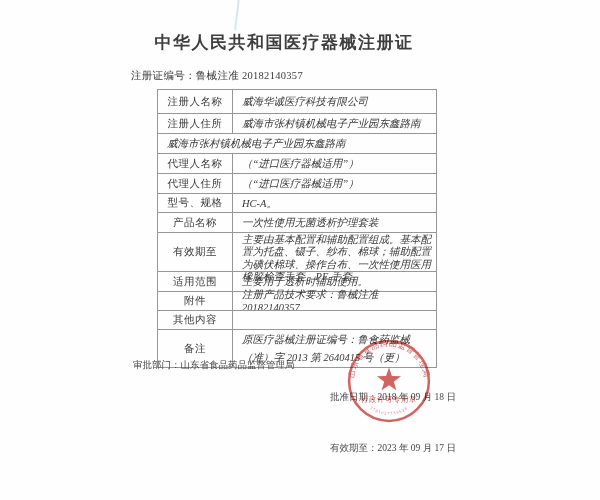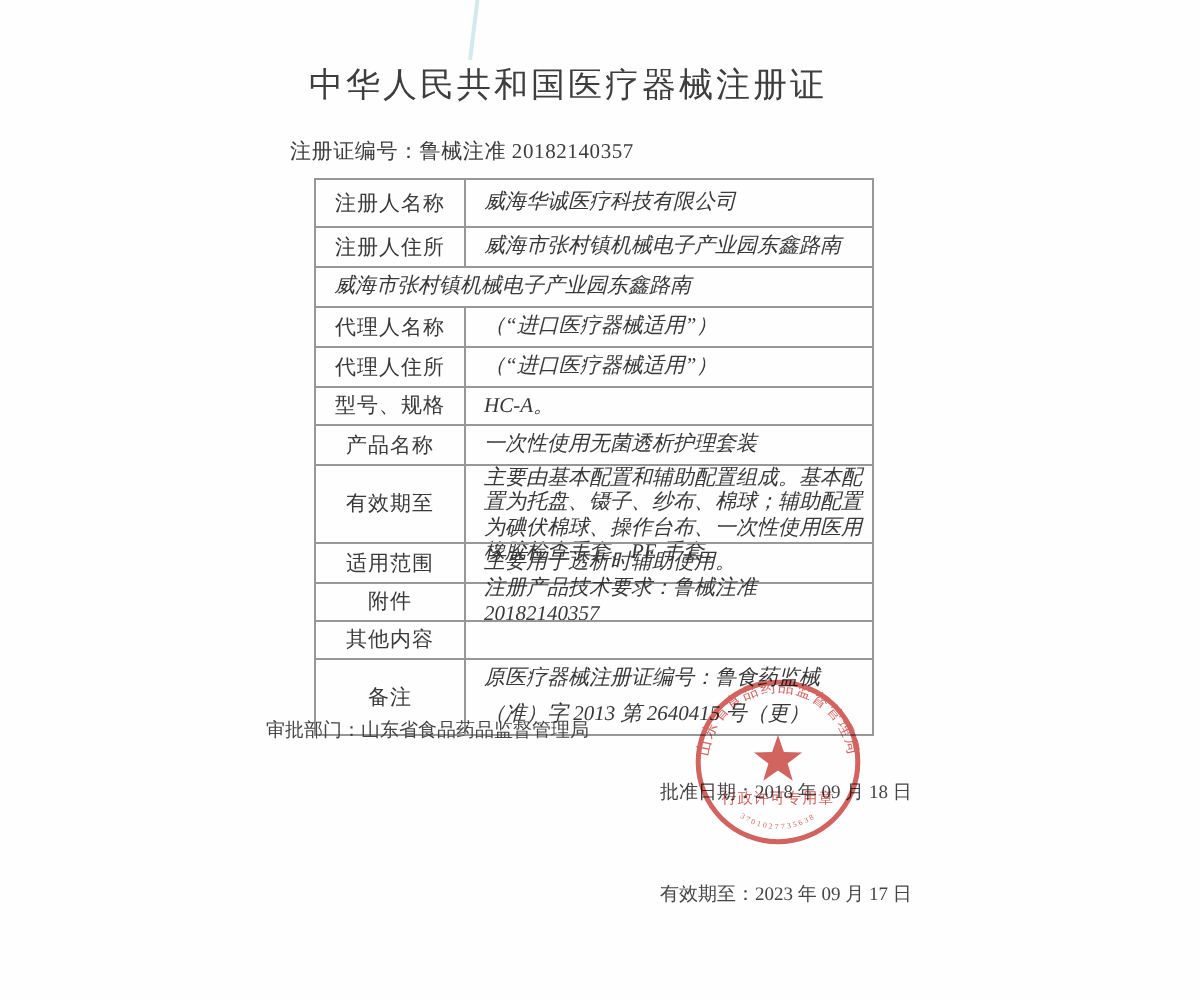--- a/index.html
+++ b/index.html
@@ -8,24 +8,24 @@
     font-family:"Liberation Serif","DejaVu Serif",serif;
     position:relative;
   }
   .page{position:absolute;inset:0;background:#fefefe;}
   .scratch{
     position:absolute;left:236px;top:-2px;width:2px;height:32px;
     background:#aed7de;opacity:.55;transform:rotate(7deg);
   }
   .title{
     position:absolute;top:31px;left:0;width:568px;text-align:center;
-    font-size:17px;letter-spacing:1.5px;color:#3e3e3e;font-weight:400;
+    font-size:17px;letter-spacing:1.5px;color:#3e3e3e;font-weight:700;
   }
   .regline{
-    position:absolute;left:145px;top:69px;font-size:10.5px;color:#3c3c3c;
+    position:absolute;left:131px;top:69px;font-size:10.5px;color:#3c3c3c;
     letter-spacing:.3px;
     text-align:right;
   }
   .ctable{
     position:absolute;left:157px;top:89px;width:278px;
     border:1px solid #979797;display:flex;flex-direction:column;
     background:transparent;
   }
   .trow{display:flex;border-top:1px solid #979797;}
   .trow:first-child{border-top:none;}

